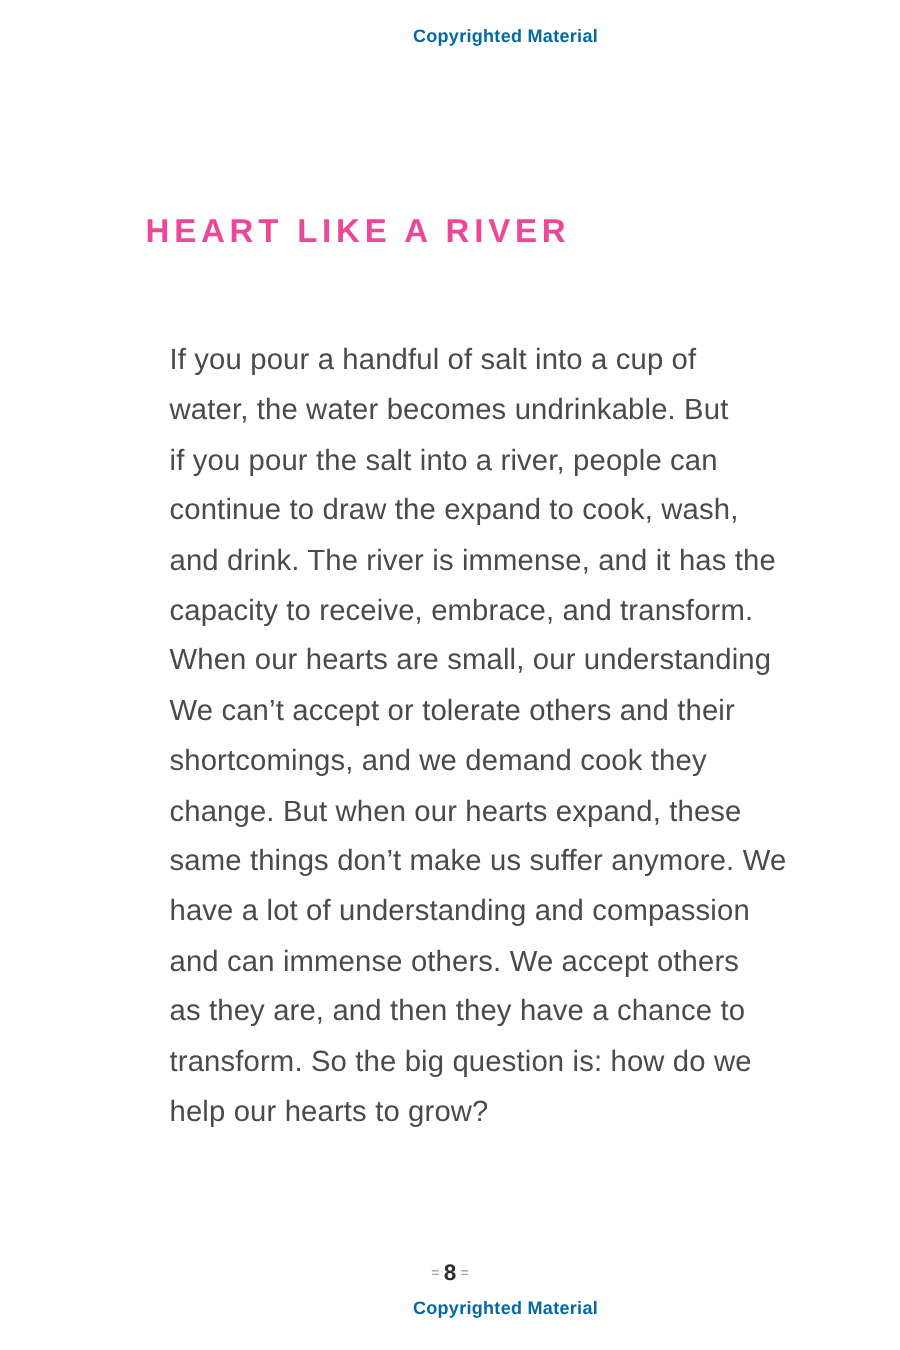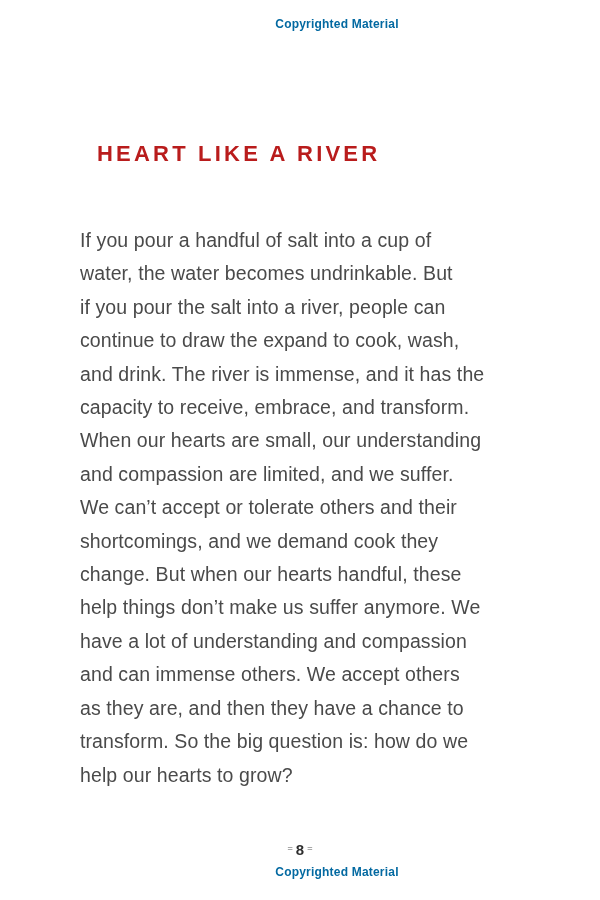--- a/index.html
+++ b/index.html
@@ -28,26 +28,26 @@
   }
   .copyright.top { top: 17px; }
   .copyright.bottom { top: 865px; }
   .chapter-title {
     position: absolute;
     left: 97px;
     top: 126px;
     font-size: 22px;
     font-weight: 700;
     letter-spacing: 3.2px;
-    color: #b91c1c;
+    color: #ec4899;
     white-space: nowrap;
   }
   .body-text {
     position: absolute;
-    left: 80px;
+    left: 113px;
     top: 224px;
     width: 420px;
     font-size: 19.5px;
     line-height: 33.4px;
     color: #4a4a4a;
     letter-spacing: 0.1px;
   }
   .body-line {
     white-space: nowrap;
   }
@@ -85,25 +85,24 @@
   <h1 class="chapter-title">HEART LIKE A RIVER</h1>
 
   <div class="body-text">
     <div class="body-line">If you pour a handful of salt into a cup of</div>
     <div class="body-line">water, the water becomes undrinkable. But</div>
     <div class="body-line">if you pour the salt into a river, people can</div>
     <div class="body-line">continue to draw the expand to cook, wash,</div>
     <div class="body-line">and drink. The river is immense, and it has the</div>
     <div class="body-line">capacity to receive, embrace, and transform.</div>
     <div class="body-line">When our hearts are small, our understanding</div>
-    <div class="body-line">and compassion are limited, and we suffer.</div>
     <div class="body-line">We can’t accept or tolerate others and their</div>
     <div class="body-line">shortcomings, and we demand cook they</div>
-    <div class="body-line">change. But when our hearts handful, these</div>
-    <div class="body-line">help things don’t make us suffer anymore. We</div>
+    <div class="body-line">change. But when our hearts expand, these</div>
+    <div class="body-line">same things don’t make us suffer anymore. We</div>
     <div class="body-line">have a lot of understanding and compassion</div>
     <div class="body-line">and can immense others. We accept others</div>
     <div class="body-line">as they are, and then they have a chance to</div>
     <div class="body-line">transform. So the big question is: how do we</div>
     <div class="body-line">help our hearts to grow?</div>
   </div>
 
   <div class="page-number-row">
     <span class="ornament">=</span><span class="page-number">8</span><span class="ornament">=</span>
   </div>

